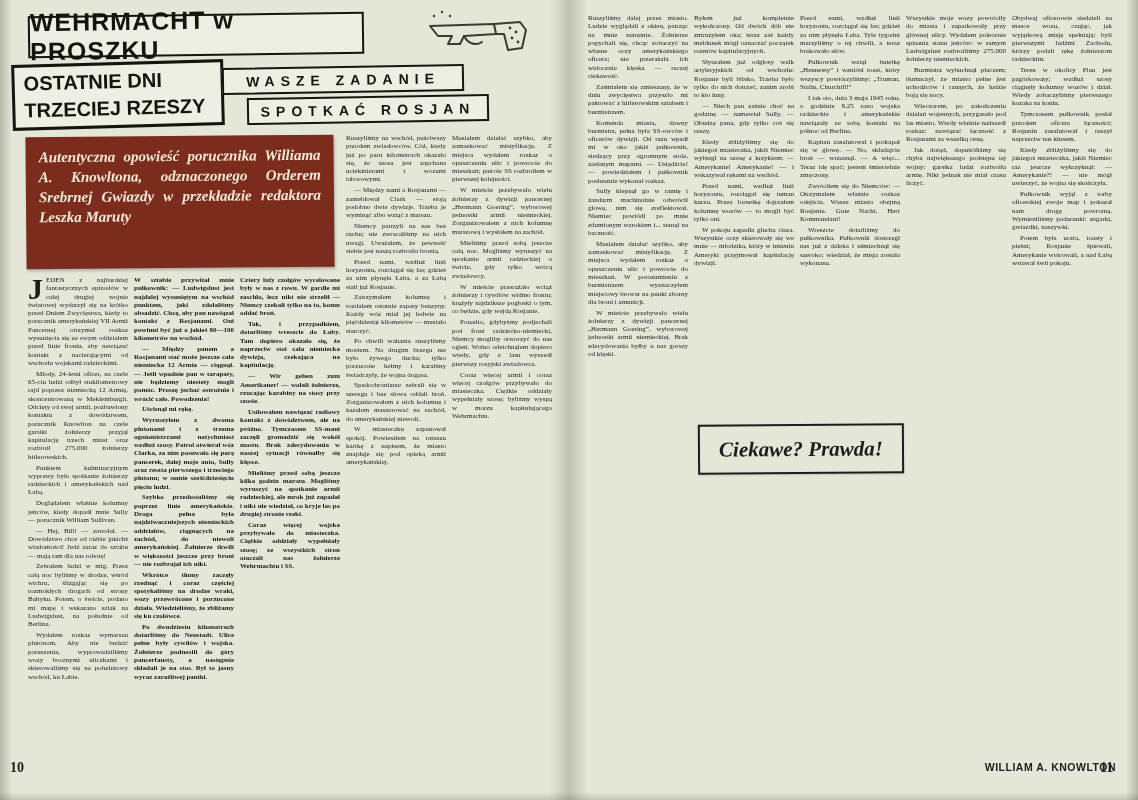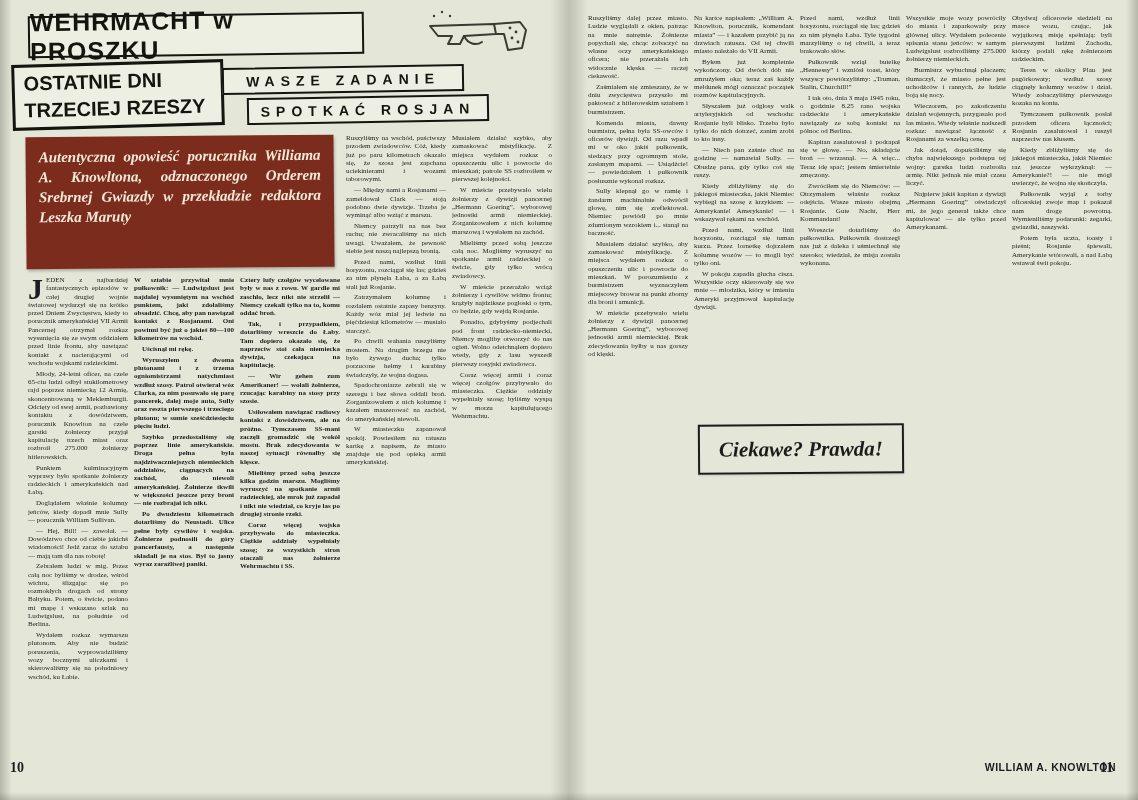--- a/index.html
+++ b/index.html
@@ -135,37 +135,39 @@
     <p class="dropcap">JEDEN z najbardziej fantastycznych epizodów w całej drugiej wojnie światowej wydarzył się na krótko przed Dniem Zwycięstwa, kiedy to porucznik amerykańskiej VII Armii Pancernej otrzymał rozkaz wysunięcia się ze swym oddziałem przed linie frontu, aby nawiązać kontakt z nacierającymi od wschodu wojskami radzieckimi.</p>
     <p>Młody, 24-letni oficer, na czele 65-ciu ludzi odbył stukilometrowy rajd poprzez niemiecką 12 Armię, skoncentrowaną w Meklemburgii. Odcięty od swej armii, pozbawiony kontaktu z dowództwem, porucznik Knowlton na czele garstki żołnierzy przyjął kapitulację trzech miast oraz rozbroił 275.000 żołnierzy hitlerowskich.</p>
     <p>Punktem kulminacyjnym wyprawy było spotkanie żołnierzy radzieckich i amerykańskich nad Łabą.</p>
     <p>Doglądałem właśnie kolumny jeńców, kiedy dopadł mnie Sully — porucznik William Sullivan.</p>
     <p>— Hej, Bill! — zawołał. — Dowództwo chce od ciebie jakichś wiadomości! Jedź zaraz do sztabu — mają tam dla nas robotę!</p>
     <p>Zebrałem ludzi w mig. Przez całą noc byliśmy w drodze, wśród wichru, ślizgając się po rozmokłych drogach od strony Bałtyku. Potem, o świcie, podano mi mapę i wskazano szlak na Ludwigslust, na południe od Berlina.</p>
     <p>Wydałem rozkaz wymarszu plutonom. Aby nie budzić poruszenia, wyprowadziliśmy wozy bocznymi uliczkami i skierowaliśmy się na południowy wschód, ku Łabie.</p>
   </div>
 <div class="abs col" id="lc2">
     <p>W sztabie przywitał mnie pułkownik: — Ludwigslust jest najdalej wysuniętym na wschód punktem, jaki zdołaliśmy obsadzić. Chcę, aby pan nawiązał kontakt z Rosjanami. Oni powinni być już o jakieś 80—100 kilometrów na wschód.</p>
+    <p>— Między panem a Rosjanami stać może jeszcze cała niemiecka 12 Armia — ciągnął. — Jeśli wpadnie pan w tarapaty, nie będziemy niestety mogli pomóc. Proszę jechać ostrożnie i wrócić cało. Powodzenia!</p>
     <p>Uścisnął mi rękę.</p>
     <p>Wyruszyłem z dwoma plutonami i z trzema ogniomistrzami natychmiast wzdłuż szosy. Patrol otwierał wóz Clarka, za nim posuwało się parę pancerek, dalej moje auto, Sully oraz reszta pierwszego i trzeciego plutonu; w sumie sześćdziesięciu pięciu ludzi.</p>
     <p>Szybko przedostaliśmy się poprzez linie amerykańskie. Droga pełna była najdziwaczniejszych niemieckich oddziałów, ciągnących na zachód, do niewoli amerykańskiej. Żołnierze tkwili w większości jeszcze przy broni — nie rozbrajał ich nikt.</p>
+    <p>Wkrótce tłumy zaczęły rzednąć i coraz częściej spotykaliśmy na drodze wraki, wozy przewrócone i porzucone działa. Wiedzieliśmy, że zbliżamy się ku czołówce.</p>
     <p>Po dwudziestu kilometrach dotarliśmy do Neustadt. Ulice pełne były cywilów i wojska. Żołnierze podnosili do góry pancerfausty, a następnie składali je na stos. Był to jasny wyraz zaraźliwej paniki.</p>
   </div>
 <div class="abs col" id="lc3">
     <p>Cztery lufy czołgów wycelowane były w nas z rowu. W gardle mi zaschło, lecz nikt nie strzelił — Niemcy czekali tylko na to, komu oddać broń.</p>
     <p>Tak, i przypadkiem, dotarliśmy wreszcie do Łaby. Tam dopiero okazało się, że naprzeciw stoi cała niemiecka dywizja, czekająca na kapitulację.</p>
     <p>— Wir gehen zum Amerikaner! — wołali żołnierze, rzucając karabiny na stosy przy szosie.</p>
     <p>Usiłowałem nawiązać radiowy kontakt z dowództwem, ale na próżno. Tymczasem SS-mani zaczęli gromadzić się wokół mostu. Brak zdecydowania w naszej sytuacji równałby się klęsce.</p>
     <p>Mieliśmy przed sobą jeszcze kilka godzin marszu. Mogliśmy wyruszyć na spotkanie armii radzieckiej, ale mrok już zapadał i nikt nie wiedział, co kryje las po drugiej stronie rzeki.</p>
     <p>Coraz więcej wojska przybywało do miasteczka. Ciężkie oddziały wypełniały szosę; ze wszystkich stron otaczali nas żołnierze Wehrmachtu i SS.</p>
   </div>
 <div class="abs col" id="lc4">
     <p>Ruszyliśmy na wschód, puściwszy przodem zwiadowców. Cóż, kiedy już po paru kilometrach okazało się, że szosa jest zapchana uciekinierami i wozami taborowymi.</p>
     <p>— Między nami a Rosjanami — zameldował Clark — stoją podobno dwie dywizje. Trzeba je wyminąć albo wziąć z marszu.</p>
-    <p>Niemcy patrzyli na nas bez ruchu; nie zwracaliśmy na nich uwagi. Uważałem, że pewność siebie jest naszą najlepszą bronią.</p>
+    <p>Niemcy patrzyli na nas bez ruchu; nie zwracaliśmy na nich uwagi. Uważałem, że pewność siebie jest naszą rozbroiła bronią.</p>
     <p>Przed nami, wzdłuż linii horyzontu, rozciągał się las; gdzieś za nim płynęła Łaba, a za Łabą stali już Rosjanie.</p>
     <p>Zatrzymałem kolumnę i rozdałem ostatnie zapasy benzyny. Każdy wóz miał jej ledwie na pięćdziesiąt kilometrów — musiało starczyć.</p>
     <p>Po chwili wahania ruszyliśmy mostem. Na drugim brzegu nie było żywego ducha; tylko porzucone hełmy i karabiny świadczyły, że wojna dogasa.</p>
     <p>Spadochroniarze zebrali się w szeregu i bez słowa oddali broń. Zorganizowałem z nich kolumnę i kazałem maszerować na zachód, do amerykańskiej niewoli.</p>
     <p>W miasteczku zapanował spokój. Powiesiłem na ratuszu kartkę z napisem, że miasto znajduje się pod opieką armii amerykańskiej.</p>
   </div>
 <div class="abs col" id="lc5">
     <p>Musiałem działać szybko, aby zamaskować mistyfikację. Z miejsca wydałem rozkaz o opuszczeniu ulic i powrocie do mieszkań; patrole SS rozbroiłem w pierwszej kolejności.</p>
     <p>W mieście przebywało wielu żołnierzy z dywizji pancernej „Hermann Goering”, wyborowej jednostki armii niemieckiej. Zorganizowałem z nich kolumnę marszową i wysłałem na zachód.</p>
     <p>Mieliśmy przed sobą jeszcze całą noc. Mogliśmy wyruszyć na spotkanie armii radzieckiej o świcie, gdy tylko wrócą zwiadowcy.</p>
@@ -178,42 +180,40 @@
 
 <div class="abs col" id="rc1">
     <p>Ruszyliśmy dalej przez miasto. Ludzie wyglądali z okien, patrząc na mnie natrętnie. Żołnierze popychali się, chcąc zobaczyć na własne oczy amerykańskiego oficera; nie przerażała ich widocznie klęska — raczej ciekawość.</p>
     <p>Zaśmiałem się zmieszany, że w dniu zwycięstwa przyszło mi paktować z hitlerowskim sztabem i burmistrzem.</p>
     <p>Komenda miasta, dawny burmistrz, pełna była SS-owców i oficerów dywizji. Od razu wpadł mi w oko jakiś pułkownik, siedzący przy ogromnym stole, zasłanym mapami. — Usiądźcie! — powiedziałem i pułkownik posłusznie wykonał rozkaz.</p>
     <p>Sully klepnął go w ramię i żandarm machinalnie odwrócił głowę, nim się zreflektował. Niemiec powiódł po mnie zdumionym wzrokiem i... stanął na baczność.</p>
     <p>Musiałem działać szybko, aby zamaskować mistyfikację. Z miejsca wydałem rozkaz o opuszczeniu ulic i powrocie do mieszkań. W porozumieniu z burmistrzem wyznaczyłem miejscowy browar na punkt zborny dla broni i amunicji.</p>
     <p>W mieście przebywało wielu żołnierzy z dywizji pancernej „Hermann Goering”, wyborowej jednostki armii niemieckiej. Brak zdecydowania byłby u nas gorszy od klęski.</p>
   </div>
 <div class="abs col" id="rc2">
-    <p>Na kartce napisałem: „William A. Knowlton, porucznik, komendant miasta” — i kazałem przybić ją na drzwiach ratusza. Od tej chwili miasto należało do VII Armii.</p>
     <p>Byłem już kompletnie wykończony. Od dwóch dób nie zmrużyłem oka; teraz zaś każdy meldunek mógł oznaczać początek rozmów kapitulacyjnych.</p>
     <p>Słyszałem już odgłosy walk artyleryjskich od wschodu: Rosjanie byli blisko. Trzeba było tylko do nich dotrzeć, zanim zrobi to kto inny.</p>
     <p>— Niech pan zaśnie choć na godzinę — namawiał Sully. — Obudzę pana, gdy tylko coś się ruszy.</p>
     <p>Kiedy zbliżyliśmy się do jakiegoś miasteczka, jakiś Niemiec wybiegł na szosę z krzykiem: — Amerykanie! Amerykanie! — i wskazywał rękami na wschód.</p>
     <p>Przed nami, wzdłuż linii horyzontu, rozciągał się tuman kurzu. Przez lornetkę dojrzałem kolumnę wozów — to mogli być tylko oni.</p>
     <p>W pokoju zapadła głucha cisza. Wszystkie oczy skierowały się we mnie — młodzika, który w imieniu Ameryki przyjmował kapitulację dywizji.</p>
   </div>
 <div class="abs col" id="rc3">
     <p>Przed nami, wzdłuż linii horyzontu, rozciągał się las; gdzieś za nim płynęła Łaba. Tyle tygodni marzyliśmy o tej chwili, a teraz brakowało słów.</p>
     <p>Pułkownik wziął butelkę „Hennessy” i wzniósł toast, który wszyscy powtórzyliśmy: „Truman, Stalin, Churchill!”</p>
     <p>I tak oto, dnia 3 maja 1945 roku, o godzinie 8.25 rano wojska radzieckie i amerykańskie nawiązały ze sobą kontakt na północ od Berlina.</p>
     <p>Kapitan zasalutował i podrapał się w głowę. — No, składajcie broń — wrzasnął. — A więc... Teraz idę spać; jestem śmiertelnie zmęczony.</p>
     <p>Zwróciłem się do Niemców: — Otrzymałem właśnie rozkaz odejścia. Wasze miasto obejmą Rosjanie. Gute Nacht, Herr Kommandant!</p>
     <p>Wreszcie dotarliśmy do pułkownika. Pułkownik dostrzegł nas już z daleka i uśmiechnął się szeroko; wiedział, że misja została wykonana.</p>
   </div>
 <div class="abs col" id="rc4">
     <p>Wszystkie moje wozy powróciły do miasta i zaparkowały przy głównej ulicy. Wydałem polecenie spisania stanu jeńców: w samym Ludwigslust rozbroiliśmy 275.000 żołnierzy niemieckich.</p>
     <p>Burmistrz wybuchnął płaczem; tłumaczył, że miasto pełne jest uchodźców i rannych, że ludzie boją się nocy.</p>
     <p>Wieczorem, po zakończeniu działań wojennych, przygasało pod las miasto. Wtedy właśnie nadszedł rozkaz: nawiązać łączność z Rosjanami za wszelką cenę.</p>
     <p>Jak dotąd, dopuściliśmy się chyba największego podstępu tej wojny: garstka ludzi rozbroiła armię. Nikt jednak nie miał czasu liczyć.</p>
-    <p>Najpierw jakiś kapitan z dywizji „Hermann Goering” oświadczył mi, że jego generał także chce kapitulować — ale tylko przed Amerykanami.</p>
   </div>
 <div class="abs col" id="rc5">
     <p>Obydwaj oficerowie siedzieli na masce wozu, czując, jak wyjątkową misję spełniają: byli pierwszymi ludźmi Zachodu, którzy podali rękę żołnierzom radzieckim.</p>
     <p>Teren w okolicy Plau jest pagórkowaty; wzdłuż szosy ciągnęły kolumny wozów i dział. Wtedy zobaczyliśmy pierwszego kozaka na koniu.</p>
     <p>Tymczasem pułkownik posłał przodem oficera łączności; Rosjanin zasalutował i ruszył naprzeciw nas kłusem.</p>
     <p>Kiedy zbliżyliśmy się do jakiegoś miasteczka, jakiś Niemiec raz jeszcze wykrzyknął: — Amerykanie?! — nie mógł uwierzyć, że wojna się skończyła.</p>
     <p>Pułkownik wyjął z torby oficerskiej zwoje map i pokazał nam drogę powrotną. Wymieniliśmy podarunki: zegarki, gwiazdki, naszywki.</p>
     <p>Potem była uczta, toasty i pieśni; Rosjanie śpiewali, Amerykanie wtórowali, a nad Łabą wstawał świt pokoju.</p>
   </div>
 

